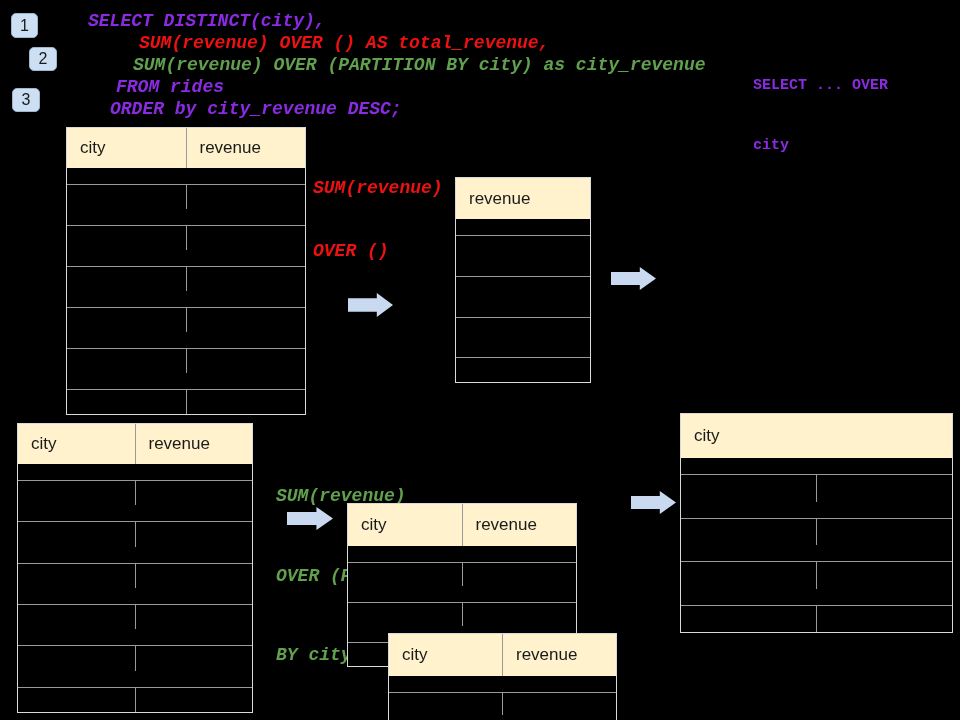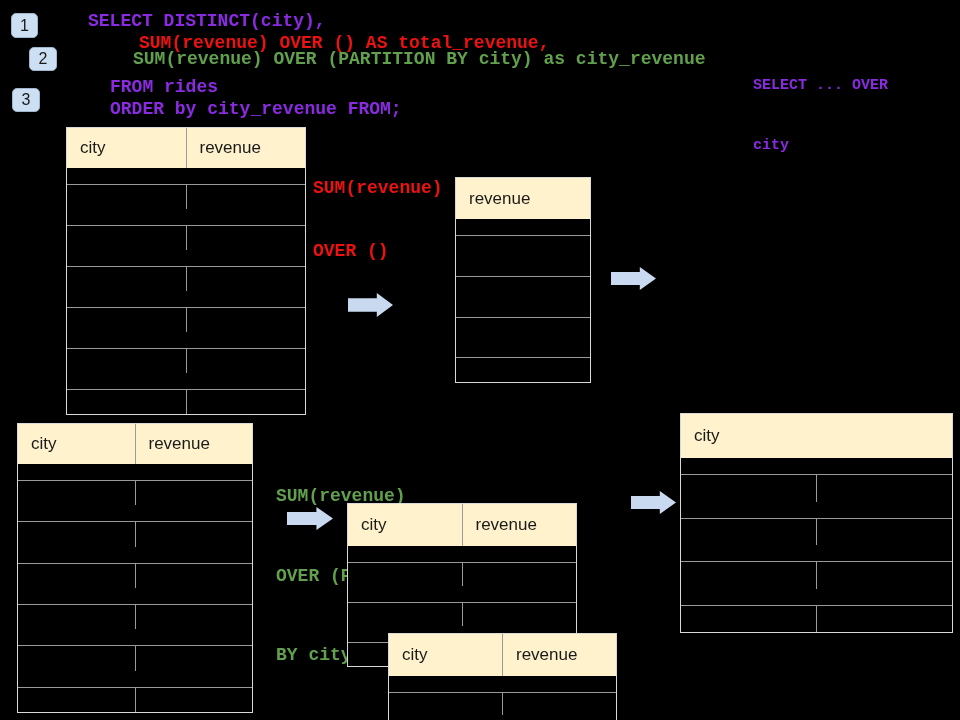--- a/index.html
+++ b/index.html
@@ -9,21 +9,21 @@
   }
   
   .code{
     position:absolute;
     font-family:"Liberation Mono","DejaVu Sans Mono",monospace;
     font-weight:700;white-space:pre;
   }
   .c-purple{color:#8A2BE2;}
   .c-red{color:#EE1111;}
   .c-green{color:#61A14E;}
-  .sz-main{font-size:18px;line-height:22px;}
+  .sz-main{font-size:18px;line-height:22px;font-style:italic;}
   .sz-note{font-size:15px;line-height:20px;}
   .lh21{line-height:21px;}
   .lh26{line-height:26.5px;}
   
   .badge{
     position:absolute;background:#CDE0F3;border:1px solid #9FB6CC;
     border-radius:5px;box-sizing:border-box;
     display:flex;align-items:center;justify-content:center;
     color:#1a1a1a;font-size:16px;
   }
@@ -50,23 +50,23 @@
 </style>
 </head>
 <body>
 
 <div class="badge" style="left:11px;top:13px;width:27px;height:25px">1</div>
 <div class="badge" style="left:29px;top:47px;width:28px;height:24px">2</div>
 <div class="badge" style="left:12px;top:88px;width:28px;height:24px">3</div>
 
 <div class="code sz-main c-purple" style="left:88px;top:10px">SELECT DISTINCT(city),</div>
 <div class="code sz-main c-red" style="left:139px;top:32px">SUM(revenue) OVER () AS total_revenue,</div>
-<div class="code sz-main c-green" style="left:133px;top:48px">SUM(revenue) OVER (PARTITION BY city) as city_revenue</div>
-<div class="code sz-main c-purple" style="left:110px;top:76px">FROM rides</div>
-<div class="code sz-main c-purple" style="left:110px;top:98px">ORDER by city_revenue FROM;</div>
+<div class="code sz-main c-green" style="left:133px;top:54px">SUM(revenue) OVER (PARTITION BY city) as city_revenue</div>
+<div class="code sz-main c-purple" style="left:116px;top:76px">FROM rides</div>
+<div class="code sz-main c-purple" style="left:110px;top:98px">ORDER by city_revenue DESC;</div>
 
 <div class="code sz-note c-purple" style="left:753px;top:36px">
   <div>SELECT ... OVER</div>
   <div>city</div>
 </div>
 
 <div class="code sz-main lh21 c-red" style="left:313px;top:136px">
   <div>SUM(revenue)</div>
   <div>OVER ()</div>
 </div>

